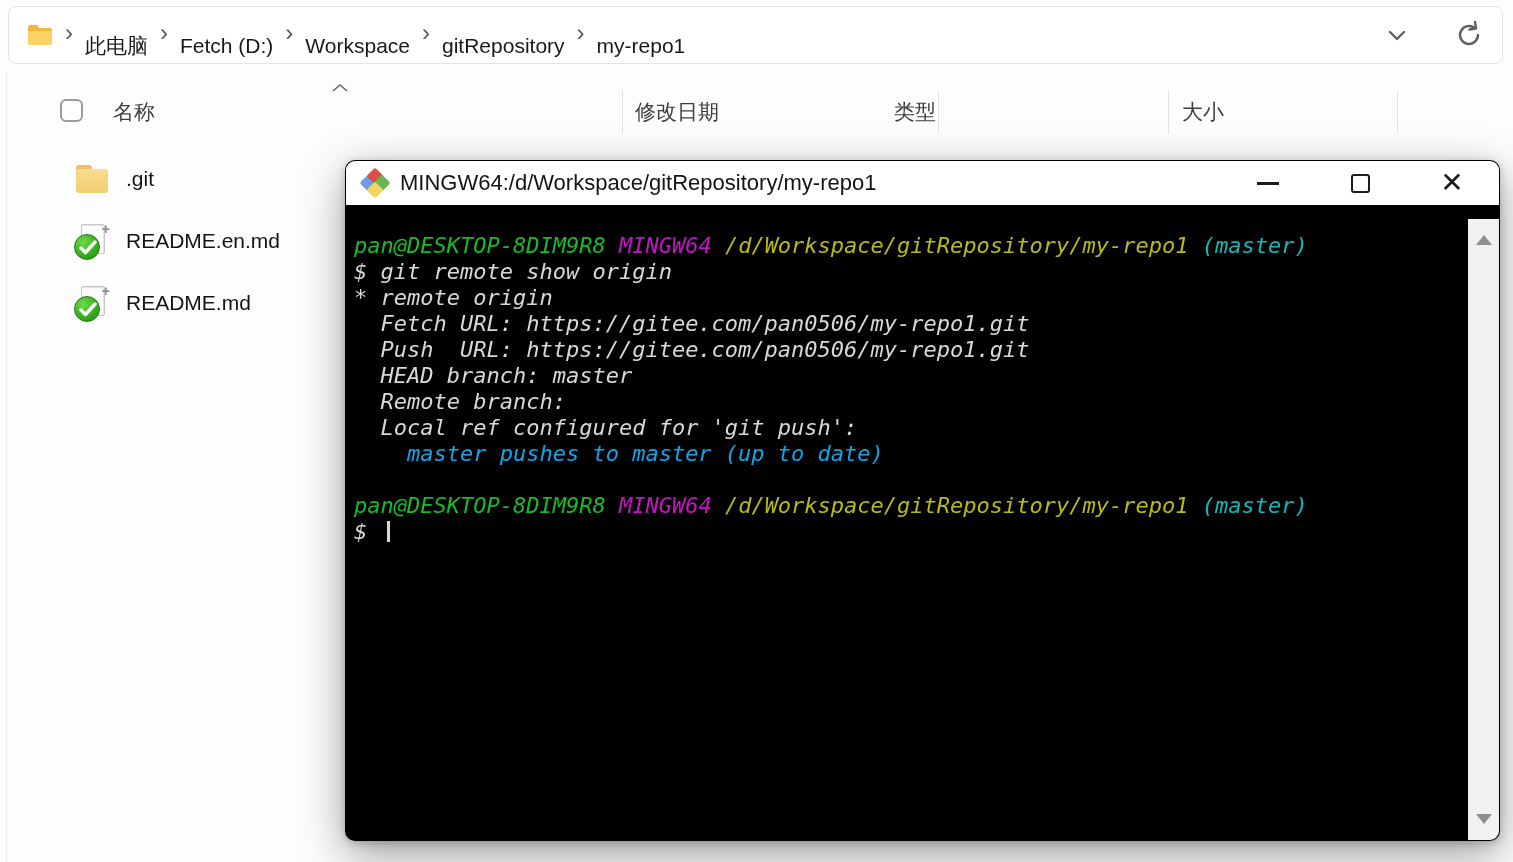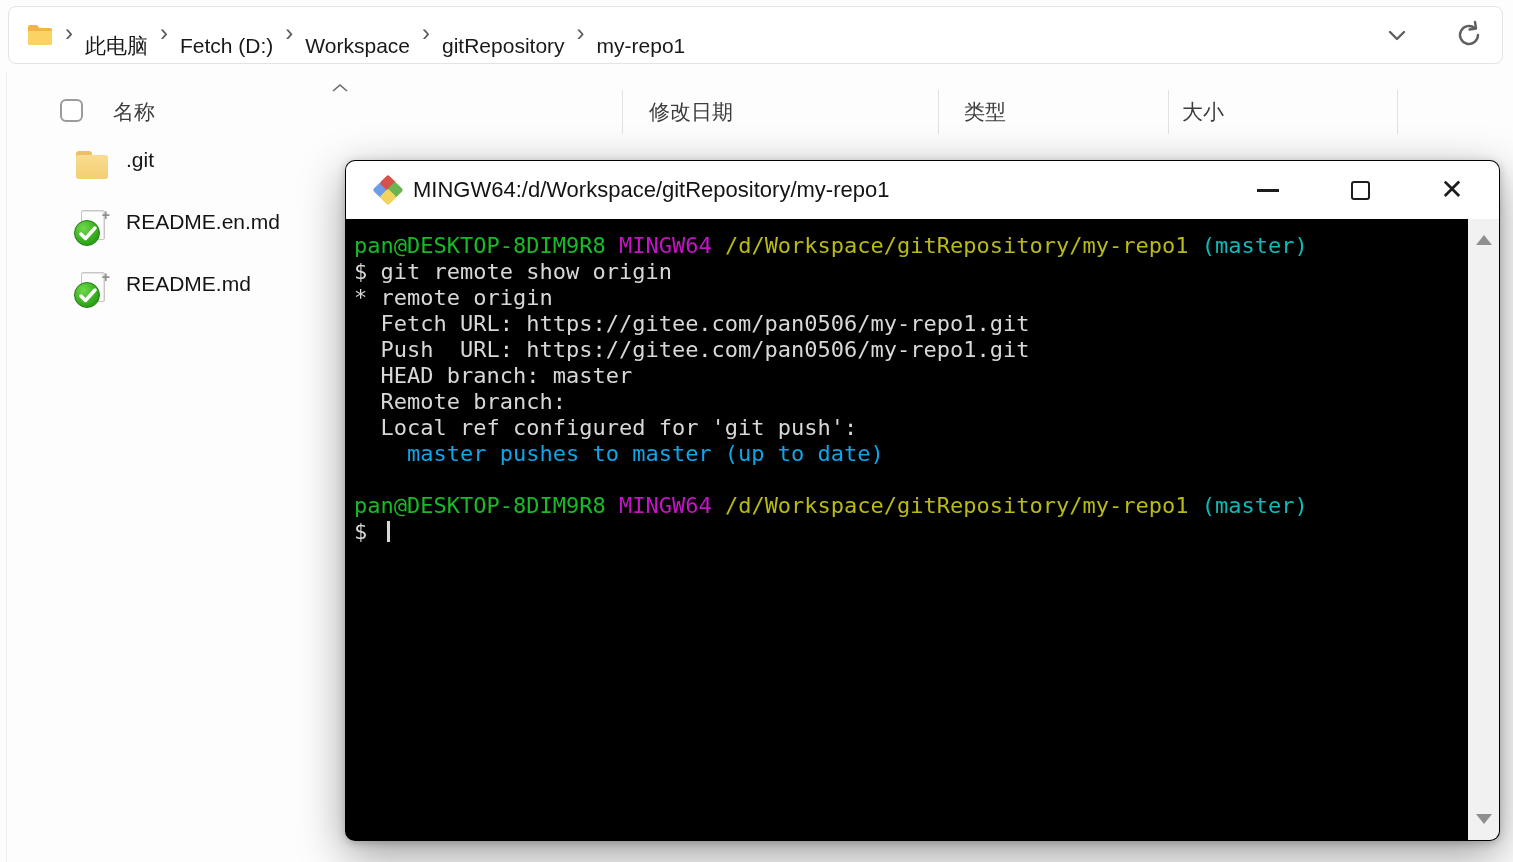--- a/index.html
+++ b/index.html
@@ -17,29 +17,29 @@
   .ab-spacer { flex:1; }
   .ab-icon { width:30px; height:30px; color:#5f5f5f; }
   .ab-icon + .ab-icon { margin-left:42px; }
 
   
   .header-row { position:absolute; left:0; top:84px; width:1513px; height:54px; font-size:21px; color:#3d3d3d; }
   .hdr-check { position:absolute; left:60px; top:15px; width:23px; height:23px;
     border:2px solid #9b9b9b; border-radius:6px; background:#fff; }
   .hdr-name   { position:absolute; left:113px; top:14px; }
   .hdr-sort   { position:absolute; left:330px; top:-2px; width:20px; height:12px; }
-  .hdr-date   { position:absolute; left:649px; top:14px; }
-  .hdr-type   { position:absolute; left:964px; top:14px; }
+  .hdr-date   { position:absolute; left:635px; top:14px; }
+  .hdr-type   { position:absolute; left:894px; top:14px; }
   .hdr-size   { position:absolute; left:1182px; top:14px; }
   .hdr-sep { position:absolute; top:6px; width:1px; height:44px; background:#e2e2e2; }
   .sep-1{left:622px} .sep-2{left:938px} .sep-3{left:1168px} .sep-4{left:1397px}
 
   
   .file-list { position:absolute; left:60px; top:148px; width:560px; }
-  .file-row { height:62px; display:flex; padding-left:14px; }
+  .file-row { height:62px; display:flex; align-items:center; padding-left:14px; }
   .file-ic { width:36px; height:34px; position:relative; margin-right:16px; flex:0 0 auto; }
   .file-name { font-size:21px; color:#141414; }
 
   
   .ic-folder .tab { position:absolute; left:2px; top:3px; width:16px; height:10px;
      background:#edc066; border-radius:3px 3px 0 0; }
   .ic-folder .bod { position:absolute; left:2px; top:7px; width:32px; height:24px;
      background:linear-gradient(#f9dc8e,#f3cf72); border-radius:3px; }
   
   .ic-file .page { position:absolute; left:7px; top:0; width:24px; height:30px;
@@ -49,36 +49,36 @@
   .ic-file .chk { position:absolute; left:0; bottom:-2px; width:26px; height:26px; border-radius:50%;
      background:radial-gradient(circle at 35% 30%, #6fd94b, #2ca315 70%);
      border:1px solid #1d7a0e; }
   .ic-file .chk svg { position:absolute; left:4px; top:5px; }
 
   
   .terminal { position:absolute; left:345px; top:160px; width:1155px; height:681px;
     border-radius:10px; overflow:hidden; background:#000;
     box-shadow:0 14px 46px rgba(0,0,0,.38), 0 2px 8px rgba(0,0,0,.22);
     border:1px solid rgba(0,0,0,.25); }
-  .titlebar { height:58px; background:#fff; display:flex; align-items:center; padding-left:28px; }
+  .titlebar { height:44px; background:#fff; display:flex; align-items:center; padding-left:15px; }
   .gitbash-ic { width:28px; height:28px; position:relative; margin-right:11px; flex:0 0 auto; }
   .gitbash-ic i { position:absolute; width:12px; height:12px; transform:rotate(45deg); border-radius:2px; }
   .gb-blue  { left:1px;  top:8px;  background:#6f9ce6; }
   .gb-red   { left:8px;  top:1px;  background:#d9504a; }
   .gb-green { left:15px; top:8px;  background:#6ab54f; }
   .gb-yel   { left:8px;  top:15px; background:#f2d35d; }
   .title-text { font-size:22px; color:#141414; }
   .controls { margin-left:auto; display:flex; align-items:center; height:100%; }
   .ctl { width:46px; height:46px; display:flex; align-items:center; justify-content:center; margin-right:46px; }
   .ctl:last-child { margin-right:24px; }
   .ic-min { width:22px; height:3px; background:#1c1c1c; }
   .ic-max { width:19px; height:19px; border:2.5px solid #1c1c1c; border-radius:3px; }
   .ic-close { font-size:28px; color:#1c1c1c; line-height:1; font-weight:300; }
 
-  .term-body { position:absolute; left:0; top:58px; right:0; bottom:0; background:#000; }
+  .term-body { position:absolute; left:0; top:58px; right:0; bottom:0; background:#000;font-style:italic; }
   .term-text { position:absolute; left:8px; top:14px; right:34px; bottom:0;
     font-family:"DejaVu Sans Mono", monospace; font-size:22px; line-height:26px; }
   .term-line { white-space:pre; height:26px; }
   .cursor { display:inline-block; width:3px; height:21px; background:#d8d8d8;
     vertical-align:-3px; margin-left:6px; }
 
   .scrollbar { position:absolute; right:0; top:0; bottom:0; width:31px; background:#f1f1f1; }
   .sb-up, .sb-down { position:absolute; left:8px; width:0; height:0;
     border-left:8px solid transparent; border-right:8px solid transparent; }
   .sb-up   { top:16px;    border-bottom:10px solid #8f8f8f; }

